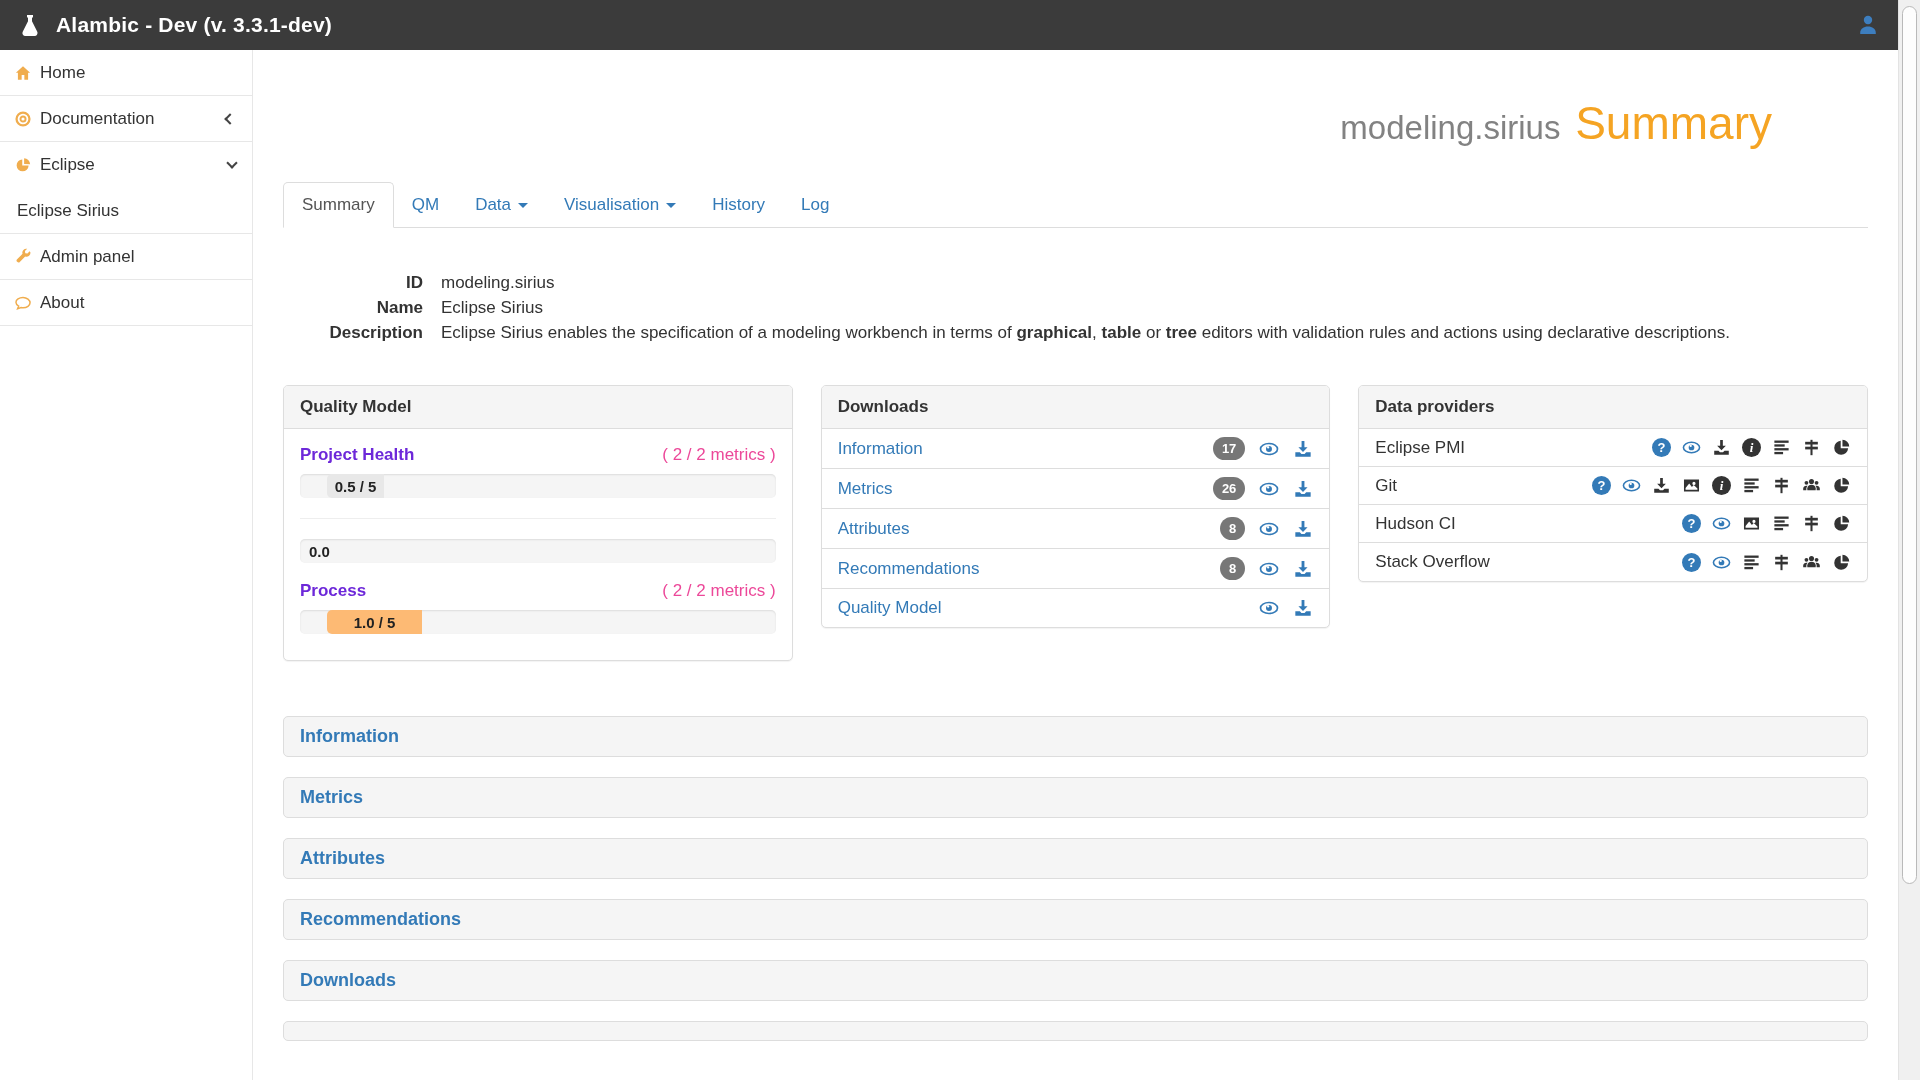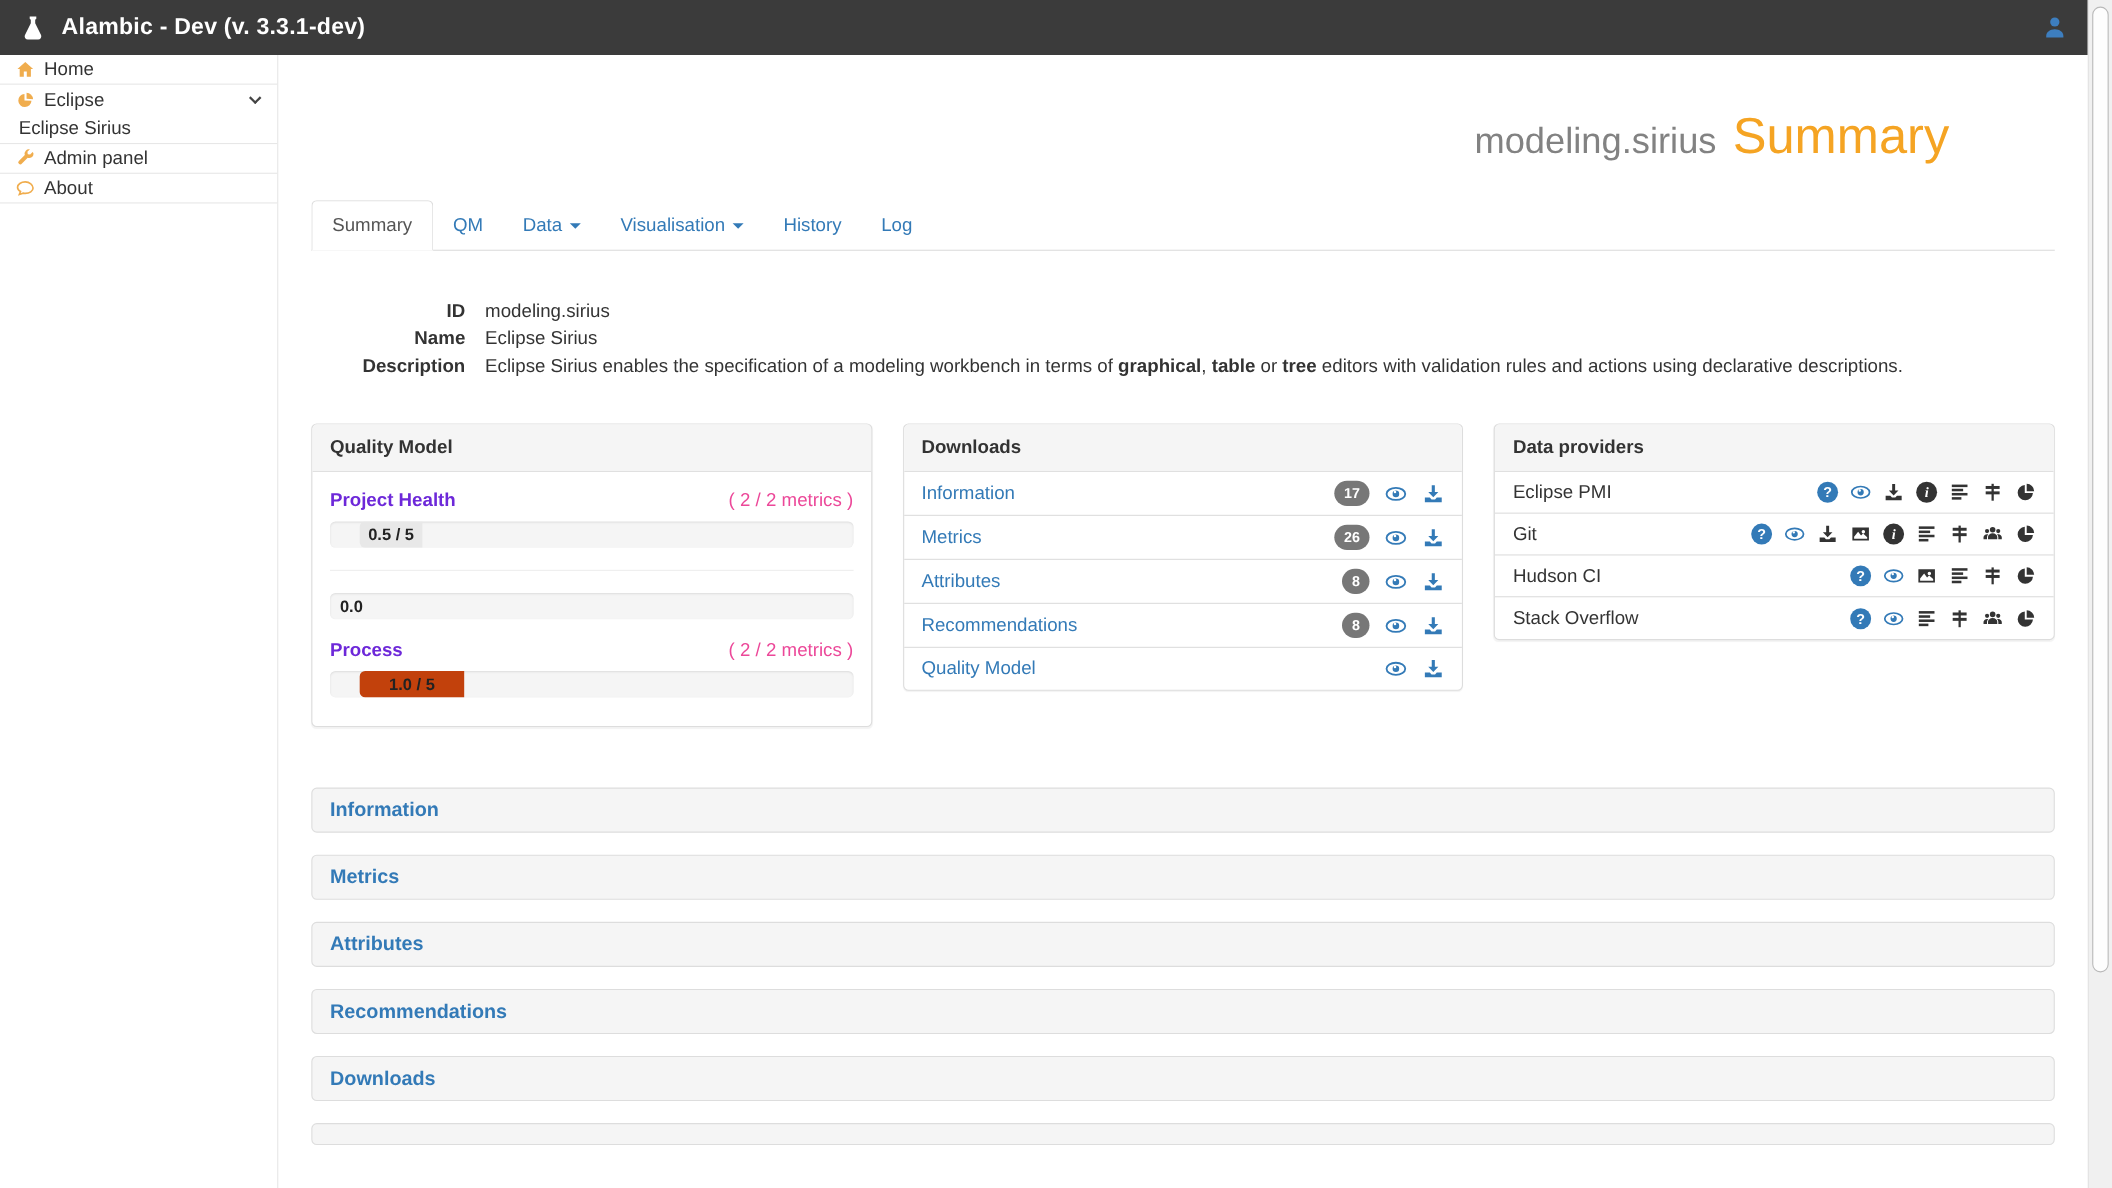--- a/index.html
+++ b/index.html
@@ -17,21 +17,21 @@
   .brand { display:flex; align-items:center; cursor:pointer; }
   .brand svg { width:24px; height:24px; }
   .navbar-title { color:#fff; font-size:21px; font-weight:bold; margin-left:14px; letter-spacing:.2px; }
   .user-btn { margin-left:auto; cursor:pointer; display:flex; }
   .user-btn svg { width:24px; height:24px; color:#3d7ebf; }
   
   .scrollbar { position:absolute; top:0; right:0; width:22px; height:1080px; background:#f0f0f0; border-left:1px solid #e3e3e3; }
   .scroll-thumb { position:absolute; top:6px; left:3px; width:15px; height:878px; background:#fdfdfd; border:1px solid #b9b9b9; border-radius:8px; }
   
   .sidebar { position:absolute; top:50px; left:0; width:253px; bottom:0; background:#fff; border-right:1px solid #e7e7e7; }
-  .side-item { display:flex; align-items:center; height:27px; padding:0 14px; cursor:pointer; color:#333; border-bottom:1px solid #e7e7e7; }
+  .side-item { display:flex; align-items:center; height:46px; padding:0 14px; cursor:pointer; color:#333; border-bottom:1px solid #e7e7e7; }
   .side-item.no-border { border-bottom:none; }
   .side-icon { width:26px; display:flex; align-items:center; color:#f0ad4e; }
   .side-icon svg { width:18px; height:18px; }
   .side-sub { padding-left:31px; }
   .chev { margin-left:auto; width:10px; height:10px; border-right:2px solid #444; border-bottom:2px solid #444; }
   .chev.left { transform:rotate(135deg); width:8px; height:8px; margin-right:4px; }
   .chev.down { transform:rotate(45deg); width:8px; height:8px; margin-top:-4px; margin-right:2px; }
   
   .main { position:absolute; top:50px; left:253px; right:22px; bottom:0; padding:16px 30px; }
   .page-header { text-align:right; padding-right:96px; margin-top:30px; height:62px; }
@@ -58,21 +58,21 @@
   .panel { flex:1; border:1px solid #ddd; border-radius:5px; background:#fff; box-shadow:0 1px 1px rgba(0,0,0,.05); }
   .panel-header { background:#f5f5f5; border-bottom:1px solid #ddd; padding:11px 16px; font-weight:bold; border-radius:4px 4px 0 0; color:#333; }
   
   .qm-body { padding:16px 16px 26px 16px; }
   .qm-head { display:flex; justify-content:space-between; align-items:baseline; }
   .qm-link { color:#6d28d9; font-weight:bold; font-size:17px; cursor:pointer; text-decoration:none; }
   .qm-metrics { font-weight:normal; color:#ec4899; }
   .progress { height:24px; background:#f5f5f5; border-radius:5px; box-shadow:inset 0 1px 2px rgba(0,0,0,.1); margin-top:9px; position:relative; overflow:hidden; }
   .progress-fill { height:100%; display:flex; align-items:center; justify-content:center; font-weight:bold; font-size:15px; color:#222; border-radius:5px 0 0 5px;margin-left:27px; }
   .fill-grey { background:#e8e8e8; }
-  .fill-yellow { background:#c2410c; }
+  .fill-yellow { background:#fdba74; }
   .bar-label-left { position:absolute; left:9px; top:0; height:100%; display:flex; align-items:center; font-weight:bold; font-size:15px; color:#222; }
   hr.qm-div { border:0; border-top:1px solid #eee; margin:20px 0; }
   .qm-sec { margin-top:18px; }
   
   .lg-item { display:flex; align-items:center; padding:8px 16px; border-bottom:1px solid #ddd; min-height:38px; }
   .lg-item:last-child { border-bottom:none; }
   .lg-link { color:#337ab7; cursor:pointer; text-decoration:none; }
   .lg-name { color:#333; }
   .lg-right { margin-left:auto; display:flex; align-items:center; gap:14px; }
   .badge { background:#777; color:#fff; border-radius:12px; font-size:13px; font-weight:bold; padding:4px 9px; min-width:16px; text-align:center; }
@@ -178,20 +178,29 @@
 </div>
 
 <div class="sidebar">
   <div class="side-item">
     <span class="side-icon">
         <svg>
           <use href="#i-home"></use>
         </svg>
       </span>
     <span>Home</span>
+  </div>
+  <div class="side-item">
+    <span class="side-icon">
+        <svg>
+          <use href="#i-ring"></use>
+        </svg>
+      </span>
+    <span>Documentation</span>
+    <span class="chev left"></span>
   </div>
   <div class="side-item no-border">
     <span class="side-icon">
         <svg>
           <use href="#i-pie-o"></use>
         </svg>
       </span>
     <span>Eclipse</span>
     <span class="chev down"></span>
   </div>

